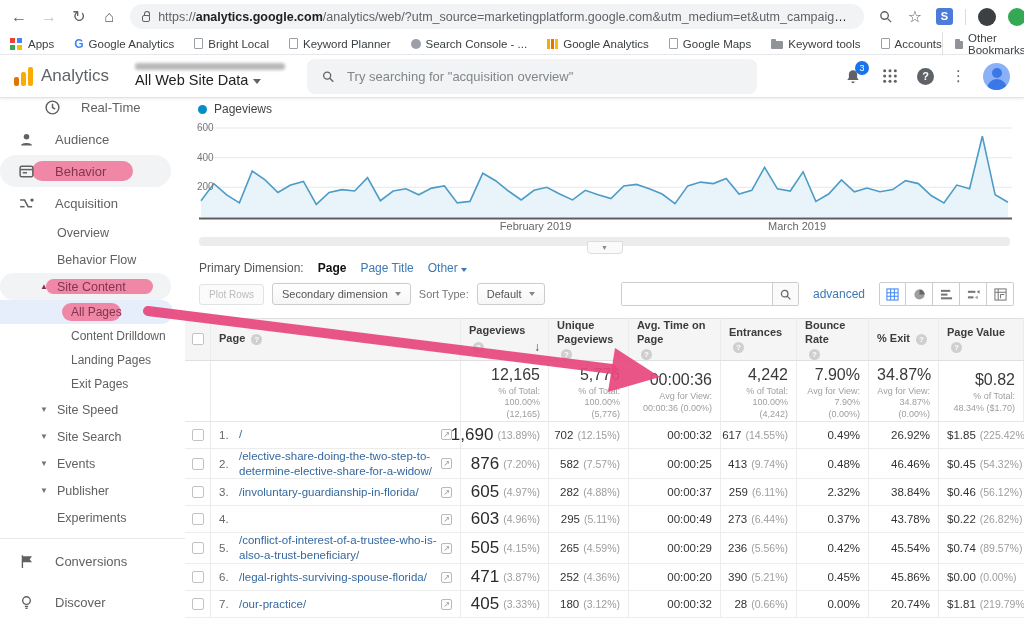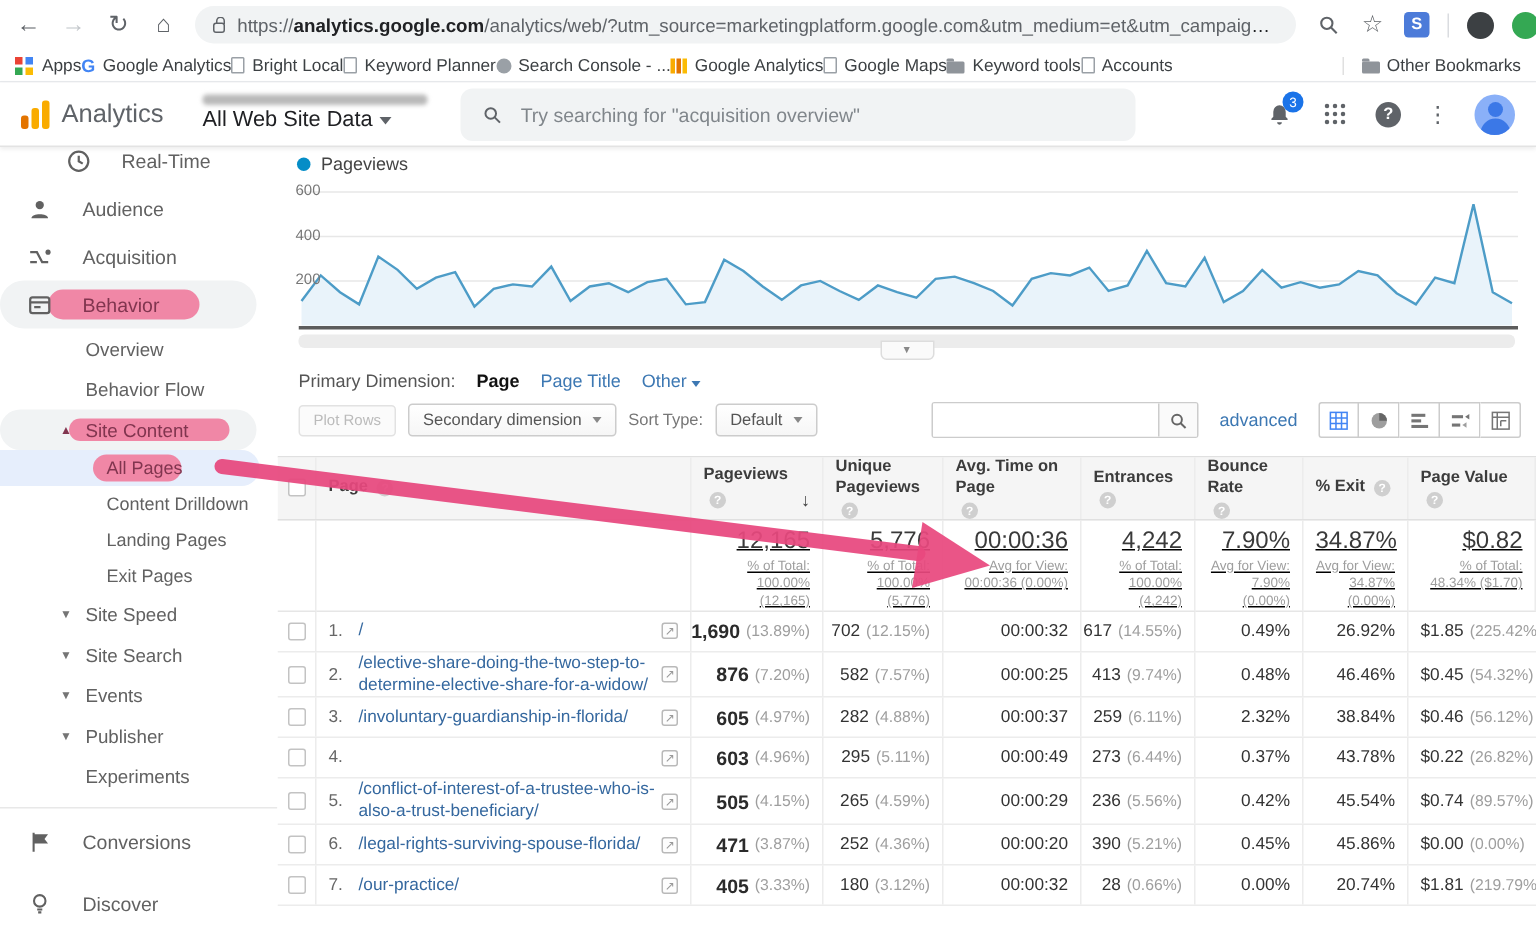--- a/index.html
+++ b/index.html
@@ -17,21 +17,21 @@
   .url-text{font-size:12.5px;color:#202124;overflow:hidden;text-overflow:ellipsis;}
   .url-text .dom{font-weight:bold;}
   .url-text .rest{color:#5f6368;font-weight:normal;margin-top:33px;}
   .mini-ic{width:18px;height:18px;display:flex;align-items:center;justify-content:center;}
   .ext-s{width:17px;height:17px;border-radius:3px;background:#4c7bd9;color:#fff;font-size:11px;font-weight:bold;text-align:center;line-height:17px;}
   .av-dark{width:18px;height:18px;border-radius:50%;background:#3c4043;}
   .av-green{width:18px;height:18px;border-radius:50%;background:#34a853;margin-right:-12px;}
   .chrome-div{width:1px;height:16px;background:#dadce0;}
 
   .bookmarks-row{height:22px;background:#fff;border-bottom:1px solid #e8eaed;display:flex;align-items:center;padding:0 10px;font-size:11.5px;color:#3c4043;}
-  .bm-items{display:flex;align-items:center;flex:1;}
+  .bm-items{display:flex;align-items:center;gap:20px;flex:1;}
   .bm{display:flex;align-items:center;gap:5px;white-space:nowrap;}
   .bm-right{display:flex;align-items:center;gap:5px;border-left:1px solid #e0e0e0;padding-left:12px;}
   .bm-ic{display:inline-block;position:relative;}
   .apps-icon{width:5px;height:5px;background:#ea4335;box-shadow:7px 0 0 #4285f4,0 7px 0 #34a853,7px 7px 0 #fbbc04;margin:0 8px 7px 0;}
   .google-g-icon::before{content:"G";color:#4285f4;font-weight:bold;font-size:12px;}
   .page-icon{width:9px;height:11px;border:1px solid #9aa0a6;border-radius:1px;background:#fff;}
   .console-icon{width:10px;height:10px;border-radius:50%;background:#9aa0a6;}
   .bar-chart-icon{width:3px;height:10px;background:#e37400;box-shadow:-4px 0 0 0 #f9ab00,4px 0 0 0 #fbbc04;margin:0 4px;}
   .folder-icon{width:12px;height:8px;background:#8f949a;border-radius:1px;margin-top:2px;position:relative;}
   .folder-icon::before{content:"";position:absolute;top:-2px;left:0;width:5px;height:2px;background:#8f949a;border-radius:1px 1px 0 0;}
@@ -138,30 +138,30 @@
   
   .gtable{margin-top:6px;border-top:1px solid #e0e0e0;}
   .tr{display:grid;grid-template-columns:26px 250px 88px 80px 92px 76px 72px 70px 1fr;}
   .td,.th{border-right:1px solid #ececec;padding:0 8px;display:flex;align-items:center;min-height:26px;}
   .td:first-child,.th:first-child{border-right:1px solid #ececec;justify-content:center;padding:0;}
   .thead{background:#f5f5f5;border-bottom:1px solid #e0e0e0;}
   .th{font-size:11px;font-weight:bold;color:#3c3c3c;flex-wrap:wrap;align-content:center;gap:2px;min-height:34px;line-height:1.25;}
   .help{width:11px;height:11px;border-radius:50%;background:#cfcfcf;color:#fff;font-size:8px;line-height:11px;text-align:center;display:inline-block;margin-left:4px;flex:0 0 11px;}
   .sort-arrow{margin-left:auto;color:#444;font-size:12px;}
   .checkbox{width:12px;height:12px;border:1px solid #c3c3c3;border-radius:2px;background:#fff;}
-  .totals .td{min-height:46px;align-items:flex-start;padding-top:5px;border-bottom:1px solid #e6e6e6;text-decoration:underline;}
+  .totals .td{min-height:46px;align-items:center;padding-top:5px;border-bottom:1px solid #e6e6e6;}
   .tot-cell{width:100%;text-align:right;}
   .tv{font-size:16px;color:#3a3a3a;}
   .ts{font-size:9px;color:#9e9e9e;white-space:pre-line;line-height:1.3;margin-top:2px;}
   .rowline{border-bottom:1px solid #ececec;}
   .num{color:#666;font-size:11.5px;width:20px;flex:0 0 20px;}
   .plink{color:#35689f;font-size:11.5px;overflow-wrap:anywhere;line-height:1.3;}
   .extic{margin-left:auto;flex:0 0 11px;width:11px;height:11px;border:1px solid #b9b9b9;border-radius:2px;color:#999;font-size:8px;line-height:9px;text-align:center;background:#fdfdfd;}
   .cell-r{justify-content:flex-end;text-align:right;gap:4px;}
-  .v{font-weight:bold;color:#2b2b2b;font-size:13px;}
+  .v{font-weight:normal;color:#2b2b2b;font-size:17px;}
   .v2{color:#333;font-size:11.5px;}
   .p{color:#9e9e9e;font-size:10.5px;}
 
   
   .overlay{position:absolute;inset:0;z-index:60;pointer-events:none;}
 </style>
 </head>
 <body>
 
 <div class="page">
@@ -291,39 +291,39 @@
         </div>
         <div class="sb-row sb-lvl1">
           <span class="sb-ic">
             <svg viewBox="0 0 16 16">
               <circle cx="8" cy="5.4" r="2.6" fill="#616161"></circle>
               <path d="M2.8 13.6c0-3.2 10.4-3.2 10.4 0z" fill="#616161"></path>
             </svg>
           </span>
           <span class="sb-label">Audience</span>
         </div>
+        <div class="sb-row sb-lvl1 pill-gray mk mk-behavior">
+          <span class="sb-ic">
+            <svg viewBox="0 0 16 16">
+              <rect x="2" y="3" width="12" height="10" rx="1.5" fill="none" stroke="#616161" stroke-width="1.4"></rect>
+              <path d="M2 6.2h12" stroke="#616161" stroke-width="1.4"></path>
+              <path d="M4.5 9.2h4" stroke="#616161" stroke-width="1.4"></path>
+            </svg>
+          </span>
+          <span class="sb-label">Behavior</span>
+        </div>
         <div class="sb-row sb-lvl1">
           <span class="sb-ic">
             <svg viewBox="0 0 16 16" fill="none" stroke="#616161" stroke-width="1.4">
               <path d="M2 4.8h4.2L9.5 11h3.8"></path>
               <path d="M2 11h4.2"></path>
               <circle cx="13.2" cy="4.8" r="1.6" fill="#616161" stroke="none"></circle>
             </svg>
           </span>
           <span class="sb-label">Acquisition</span>
-        </div>
-        <div class="sb-row sb-lvl1 pill-gray mk mk-behavior">
-          <span class="sb-ic">
-            <svg viewBox="0 0 16 16">
-              <rect x="2" y="3" width="12" height="10" rx="1.5" fill="none" stroke="#616161" stroke-width="1.4"></rect>
-              <path d="M2 6.2h12" stroke="#616161" stroke-width="1.4"></path>
-              <path d="M4.5 9.2h4" stroke="#616161" stroke-width="1.4"></path>
-            </svg>
-          </span>
-          <span class="sb-label">Behavior</span>
         </div>
         <div class="sb-row sb-lvl2">
           <span class="sb-label">Overview</span>
         </div>
         <div class="sb-row sb-lvl2">
           <span class="sb-label">Behavior Flow</span>
         </div>
         <div class="sb-row sb-lvl2 sb-collapsible pill-gray mk mk-sitecontent">
           <span class="sb-caret">▲</span>
           <span class="sb-label">Site Content</span>
@@ -391,20 +391,24 @@
         <span class="ylab" style="top:32px;">400</span>
         <span class="ylab" style="top:61px;">200</span>
         <svg id="chart-svg" viewBox="0 0 811 100" preserveAspectRatio="none">
             <line x1="0" x2="811" y1="8.0" y2="8.0" stroke="#e7e7e7" stroke-width="1"></line>
             <line x1="0" x2="811" y1="37.7" y2="37.7" stroke="#e7e7e7" stroke-width="1"></line>
             <line x1="0" x2="811" y1="67.3" y2="67.3" stroke="#e7e7e7" stroke-width="1"></line>
             <path d="M2,97 L2.0,80.7 L 14.8,63.6 L 27.6,74.8 L 40.3,82.9 L 53.1,51.0 L 65.9,59.9 L 78.7,72.5 L 91.4,65.1 L 104.2,61.4 L 117.0,84.4 L 129.8,72.5 L 142.6,69.6 L 155.3,71.0 L 168.1,57.7 L 180.9,80.7 L 193.7,71.0 L 206.4,68.8 L 219.2,74.8 L 232.0,68.1 L 244.8,65.9 L 257.6,82.9 L 270.3,81.4 L 283.1,53.2 L 295.9,60.7 L 308.7,71.0 L 321.4,79.9 L 334.2,70.3 L 347.0,67.3 L 359.8,74.0 L 372.6,79.9 L 385.3,70.3 L 398.1,74.8 L 410.9,78.5 L 423.7,65.9 L 436.4,64.4 L 449.2,68.8 L 462.0,74.0 L 474.8,83.7 L 487.6,65.9 L 500.3,62.1 L 513.1,63.6 L 525.9,58.4 L 538.7,74.0 L 551.4,70.3 L 564.2,47.3 L 577.0,68.8 L 589.8,71.0 L 602.6,51.8 L 615.3,81.4 L 628.1,74.0 L 640.9,59.9 L 653.7,71.8 L 666.4,68.1 L 679.2,71.8 L 692.0,69.6 L 704.8,60.7 L 717.6,63.6 L 730.3,75.5 L 743.1,82.9 L 755.9,65.1 L 768.7,68.8 L 781.4,16.2 L 794.2,74.8 L 807.0,82.2 L807.0,97 Z" fill="#e9f3fa"></path>
             <polyline points="2.0,80.7 14.8,63.6 27.6,74.8 40.3,82.9 53.1,51.0 65.9,59.9 78.7,72.5 91.4,65.1 104.2,61.4 117.0,84.4 129.8,72.5 142.6,69.6 155.3,71.0 168.1,57.7 180.9,80.7 193.7,71.0 206.4,68.8 219.2,74.8 232.0,68.1 244.8,65.9 257.6,82.9 270.3,81.4 283.1,53.2 295.9,60.7 308.7,71.0 321.4,79.9 334.2,70.3 347.0,67.3 359.8,74.0 372.6,79.9 385.3,70.3 398.1,74.8 410.9,78.5 423.7,65.9 436.4,64.4 449.2,68.8 462.0,74.0 474.8,83.7 487.6,65.9 500.3,62.1 513.1,63.6 525.9,58.4 538.7,74.0 551.4,70.3 564.2,47.3 577.0,68.8 589.8,71.0 602.6,51.8 615.3,81.4 628.1,74.0 640.9,59.9 653.7,71.8 666.4,68.1 679.2,71.8 692.0,69.6 704.8,60.7 717.6,63.6 730.3,75.5 743.1,82.9 755.9,65.1 768.7,68.8 781.4,16.2 794.2,74.8 807.0,82.2" fill="none" stroke="#4d9cc7" stroke-width="1.6"></polyline>
             <line x1="0" x2="811" y1="98.5" y2="98.5" stroke="#5c5c5c" stroke-width="2.2"></line>
           </svg>
+      </div>
+      <div class="months-row">
+        <span class="m-feb">February 2019</span>
+        <span class="m-mar">March 2019</span>
       </div>
       <div class="collapse-bar">
         <span class="collapse-tab">▼</span>
       </div>
 
       <div class="primary-row">
         <span>Primary Dimension:</span>
         <span class="pd-selected">Page</span>
         <span class="pd-link">Page Title</span>
         <span class="pd-link"><span>Other</span> <span class="dd-caret" style="display:inline-block;border-top-color:#3d78b3;"></span></span>

